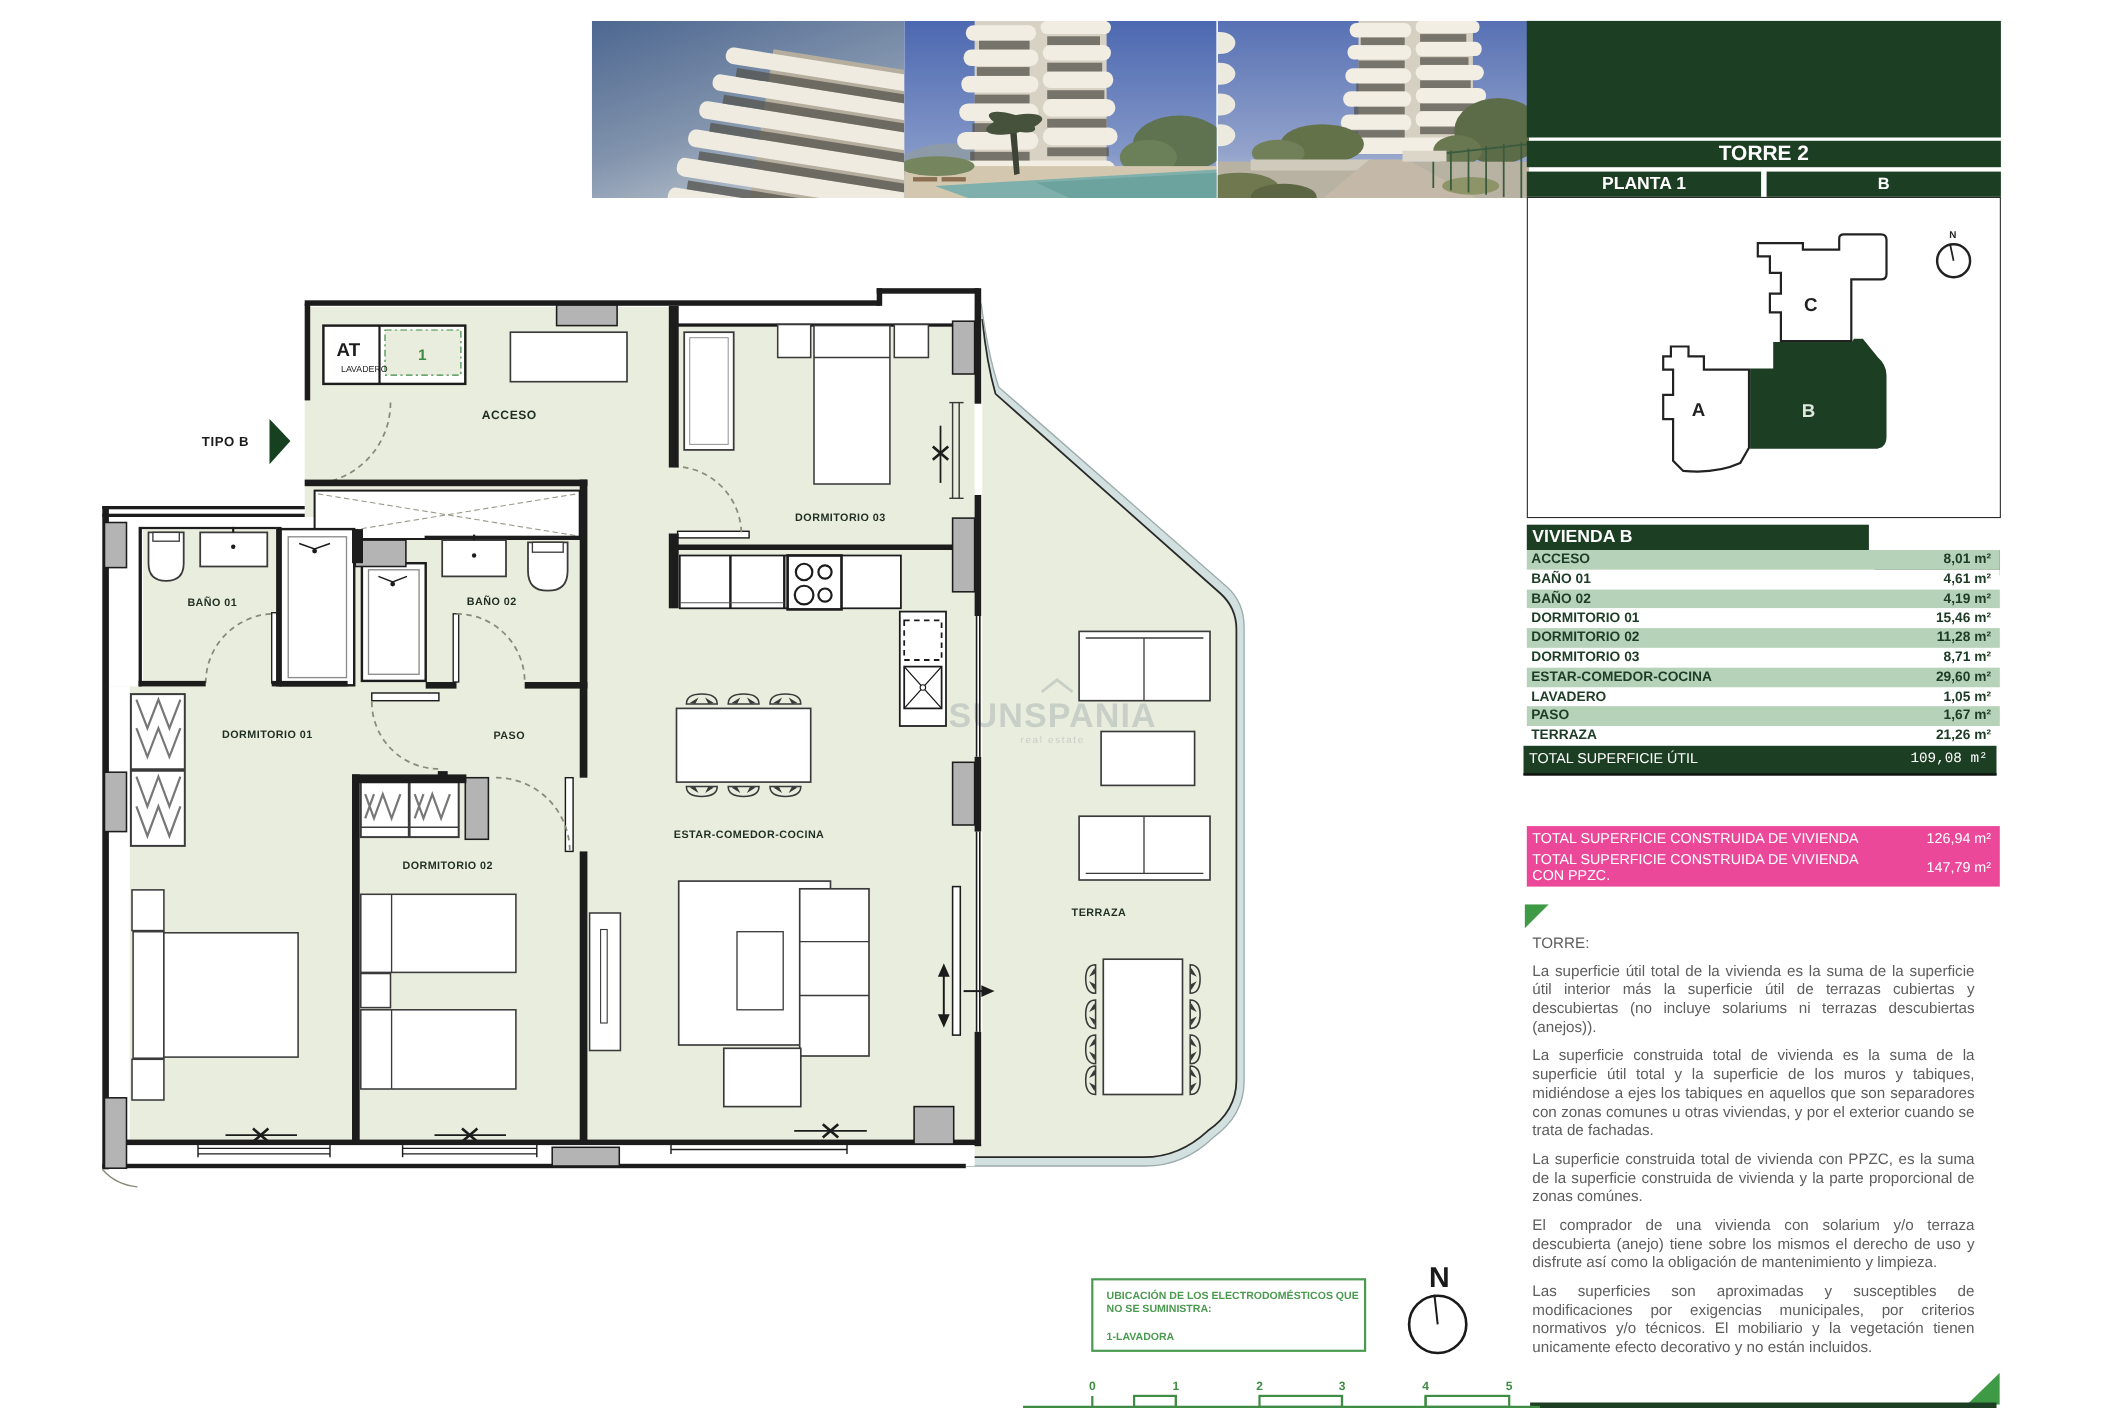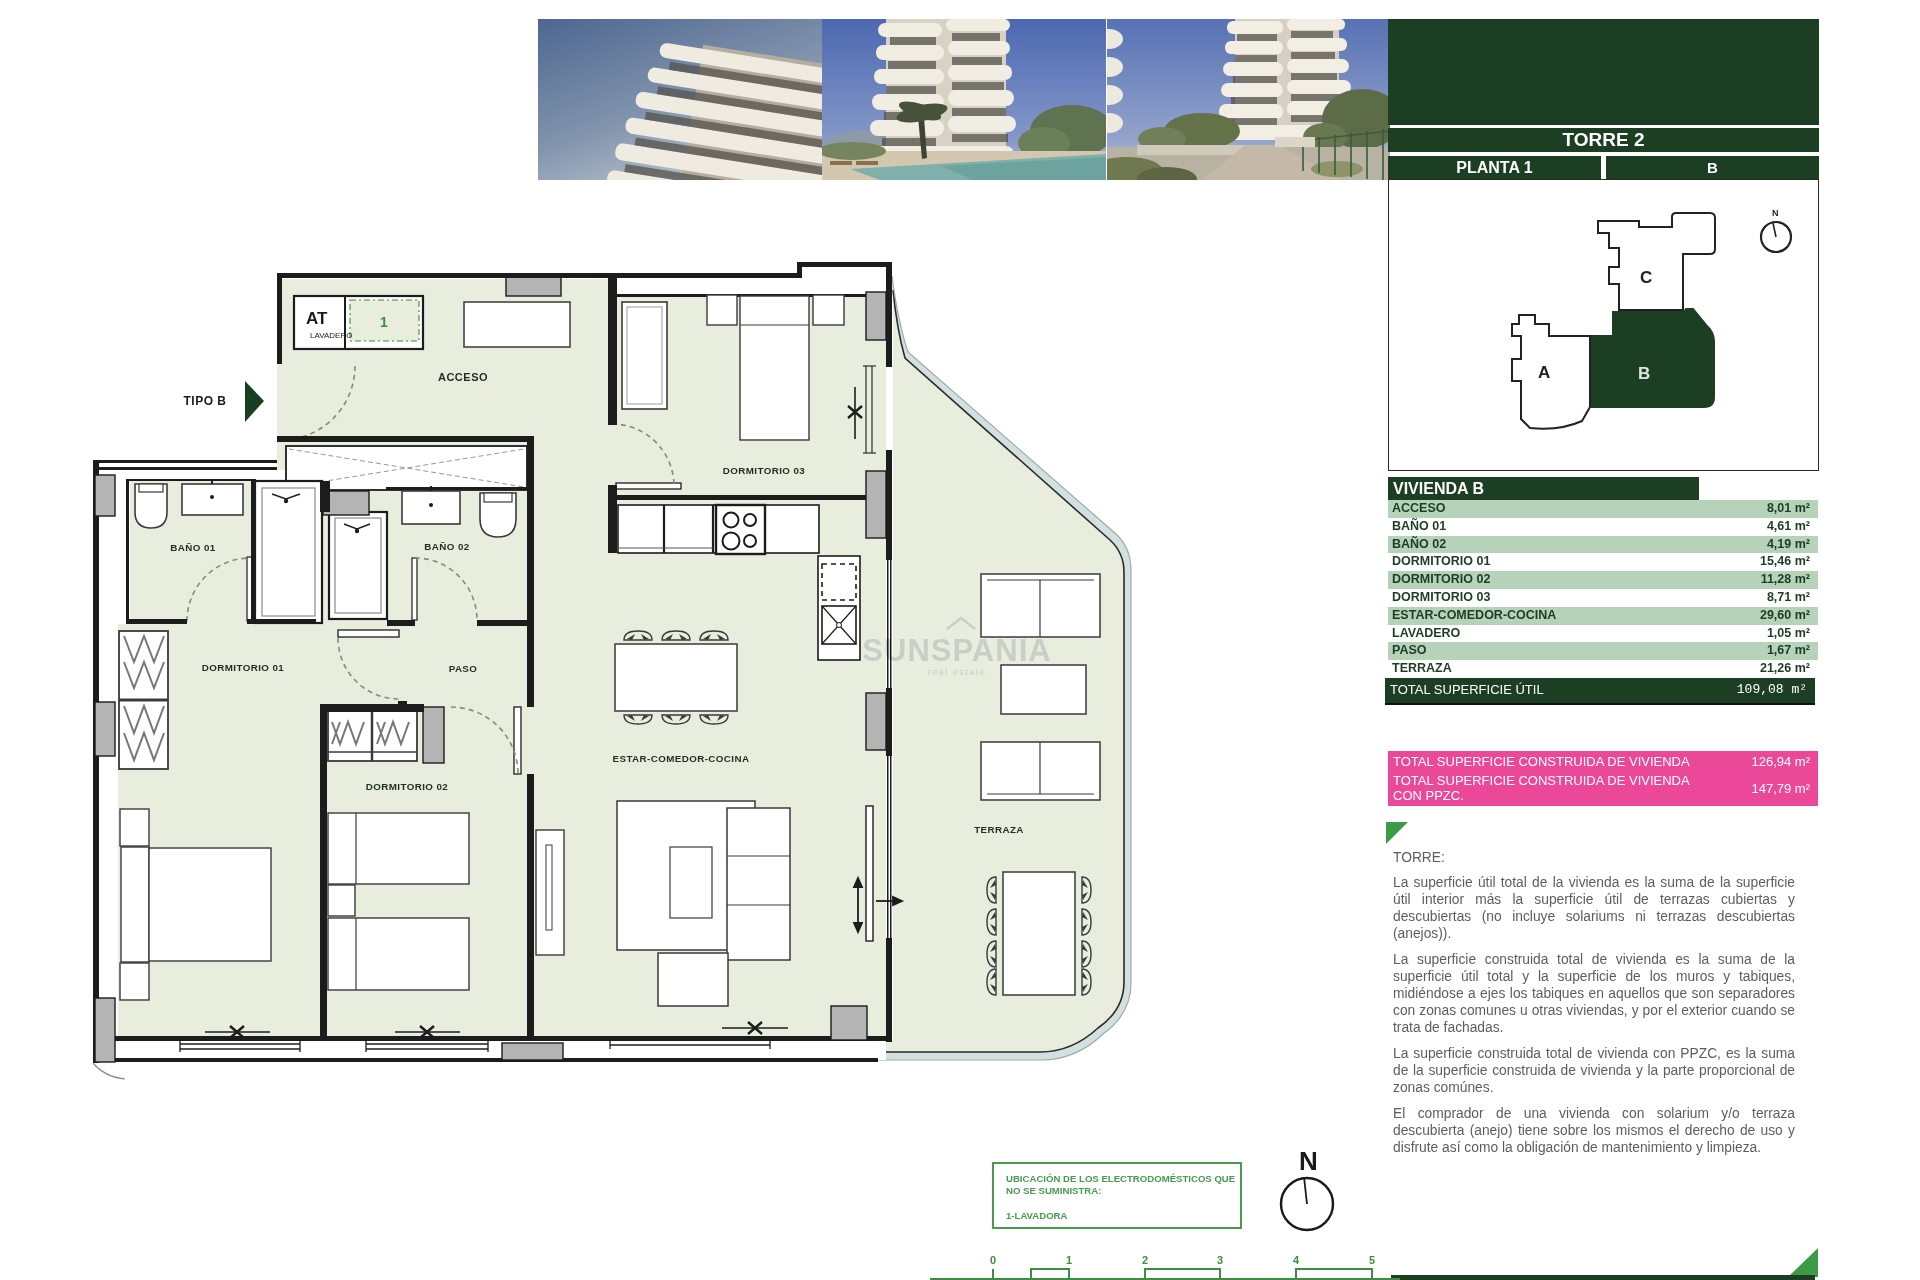--- a/index.html
+++ b/index.html
@@ -616,20 +616,21 @@
   <div>TORRE:</div>
   <div style="height:8px;"></div>
   <div style="text-align:justify;">La superficie útil total de la vivienda es la suma de la superficie útil interior más la superficie útil de terrazas cubiertas y descubiertas (no incluye solariums ni terrazas descubiertas (anejos)).</div>
   <div style="height:9px;"></div>
   <div style="text-align:justify;">La superficie construida total de vivienda es la suma de la superficie útil total y la superficie de los muros y tabiques, midiéndose a ejes los tabiques en aquellos que son separadores con zonas comunes u otras viviendas, y por el exterior cuando se trata de fachadas.</div>
   <div style="height:9px;"></div>
   <div style="text-align:justify;">La superficie construida total de vivienda con PPZC, es la suma de la superficie construida de vivienda y la parte proporcional de zonas comúnes.</div>
   <div style="height:9px;"></div>
   <div style="text-align:justify;">El comprador de una vivienda con solarium y/o terraza descubierta (anejo) tiene sobre los mismos el derecho de uso y disfrute así como la obligación de mantenimiento y limpieza.</div>
   <div style="height:9px;"></div>
+  <div style="text-align:justify;">Las superficies son aproximadas y susceptibles de modificaciones por exigencias municipales, por criterios normativos y/o técnicos. El mobiliario y la vegetación tienen unicamente efecto decorativo y no están incluidos.</div>
 </div>
 
 <svg class="abs" style="left:1788px;top:1248px;" width="30" height="29" viewBox="0 0 30 29">
     <path d="M30,0 L30,29 L0,29 z" fill="#3f9a46"></path>
   </svg>
 
 <div class="abs" style="left:1391px;top:1275px;width:424px;height:5px;background:#1c3e23;"></div>
 
 <div class="abs" style="left:992px;top:1162px;width:250px;height:67px;border:2px solid #4a9a4f;color:#4a9a4f;font-size:9.6px;font-weight:bold;line-height:12px;box-sizing:border-box;">
   <div style="padding:9px 0 0 12px;">UBICACIÓN DE LOS ELECTRODOMÉSTICOS QUE<br>NO SE SUMINISTRA:</div>

